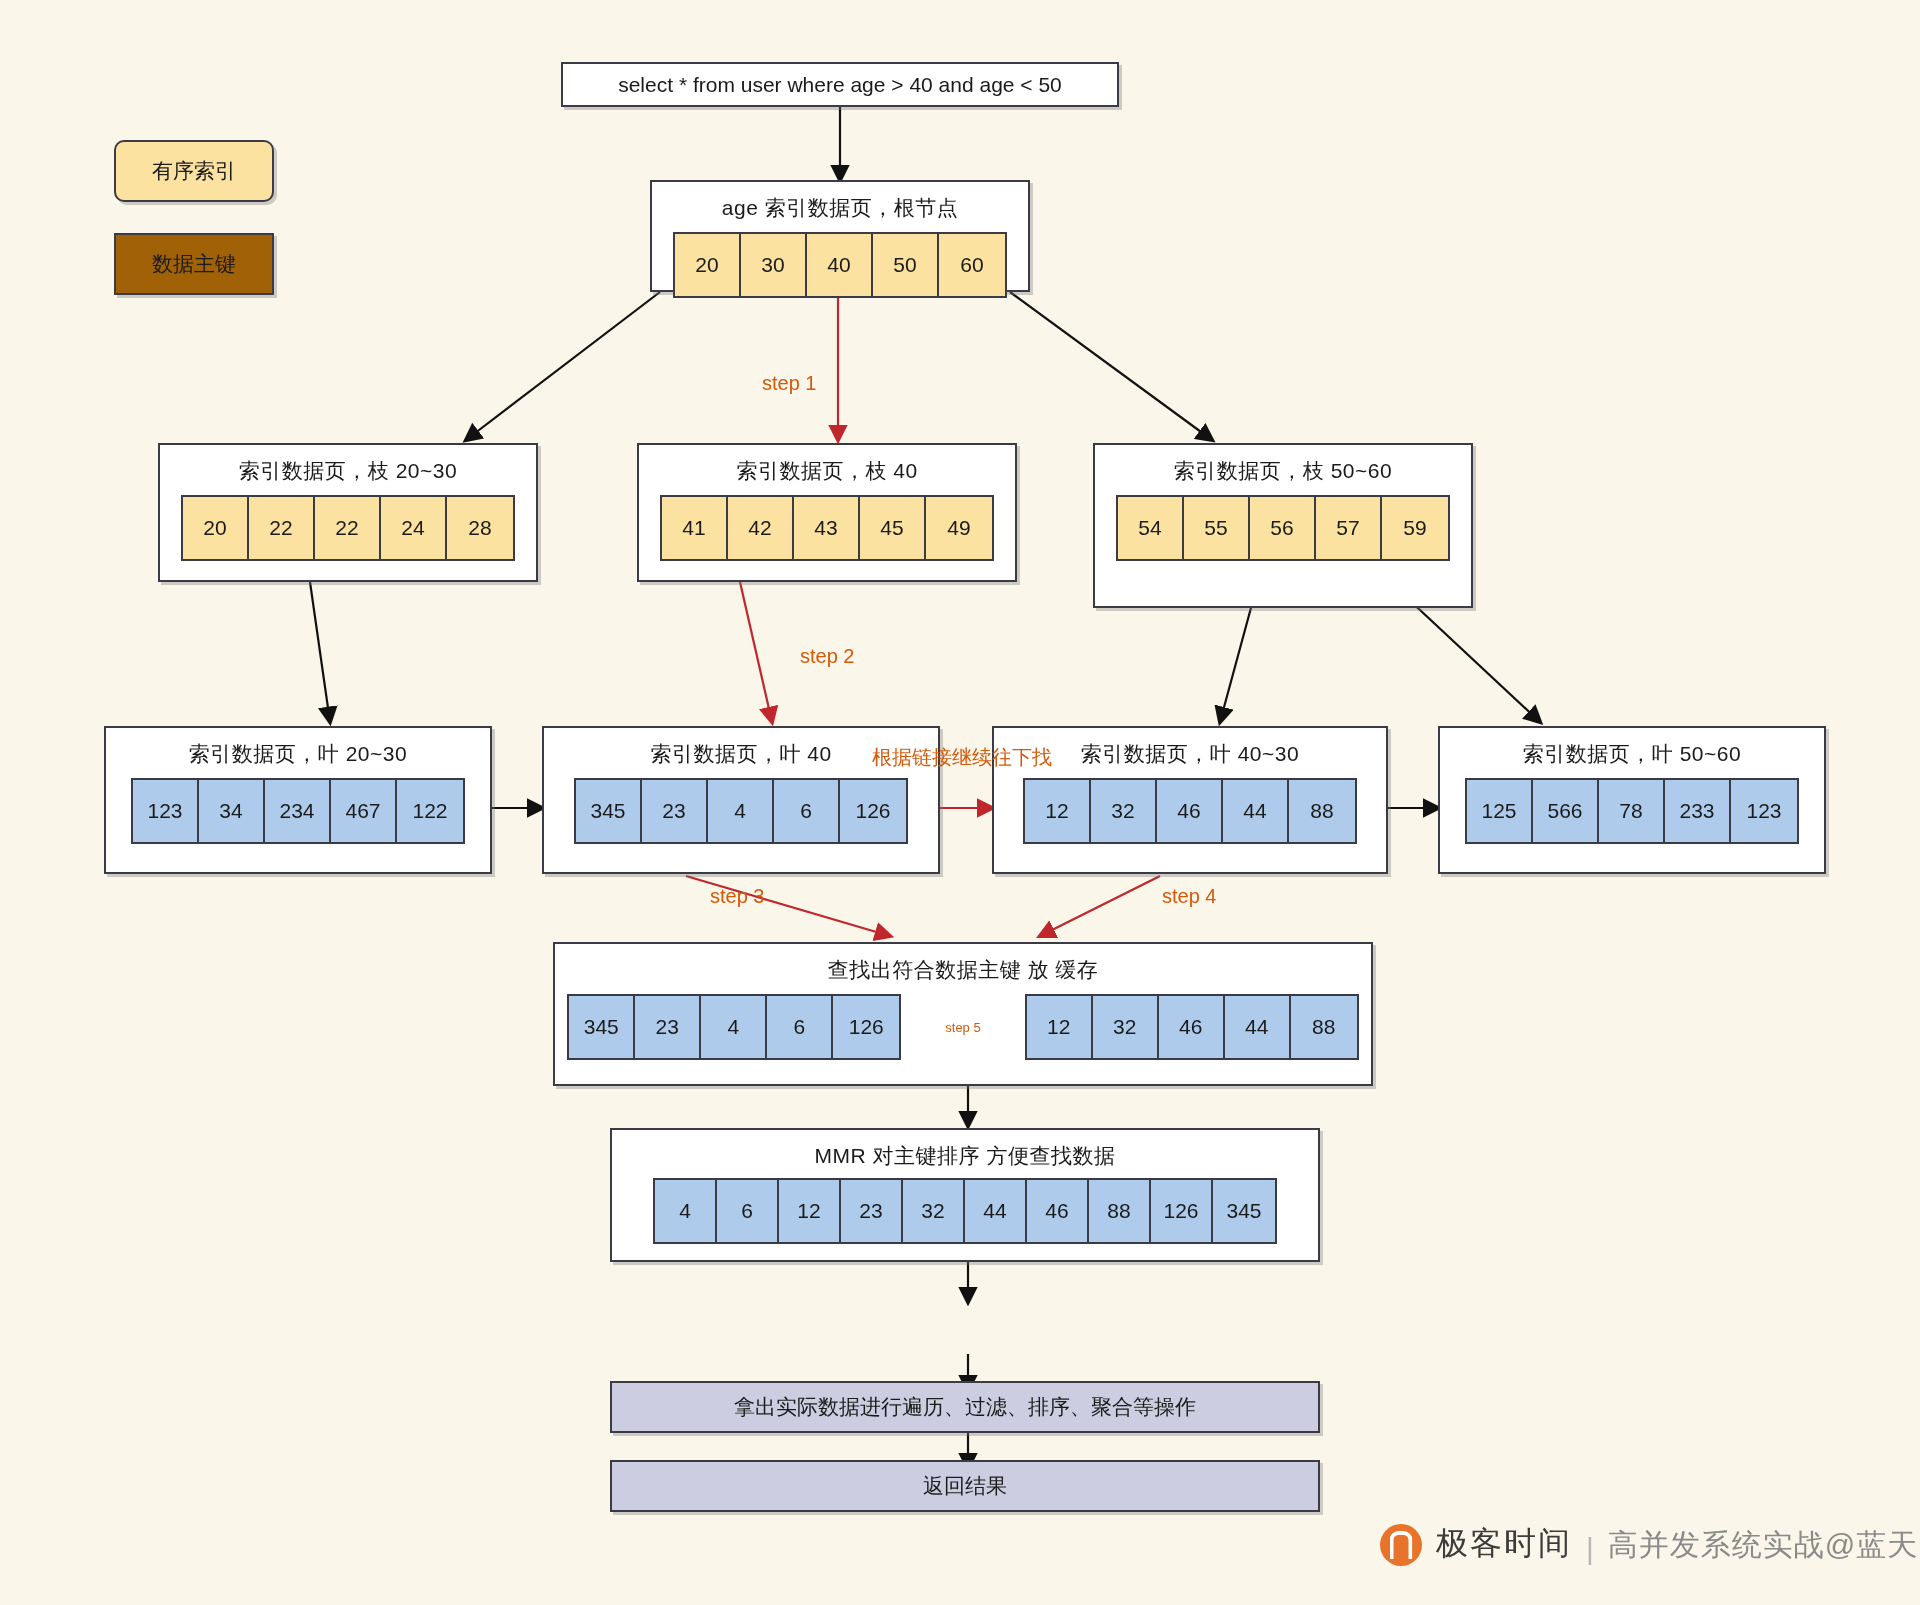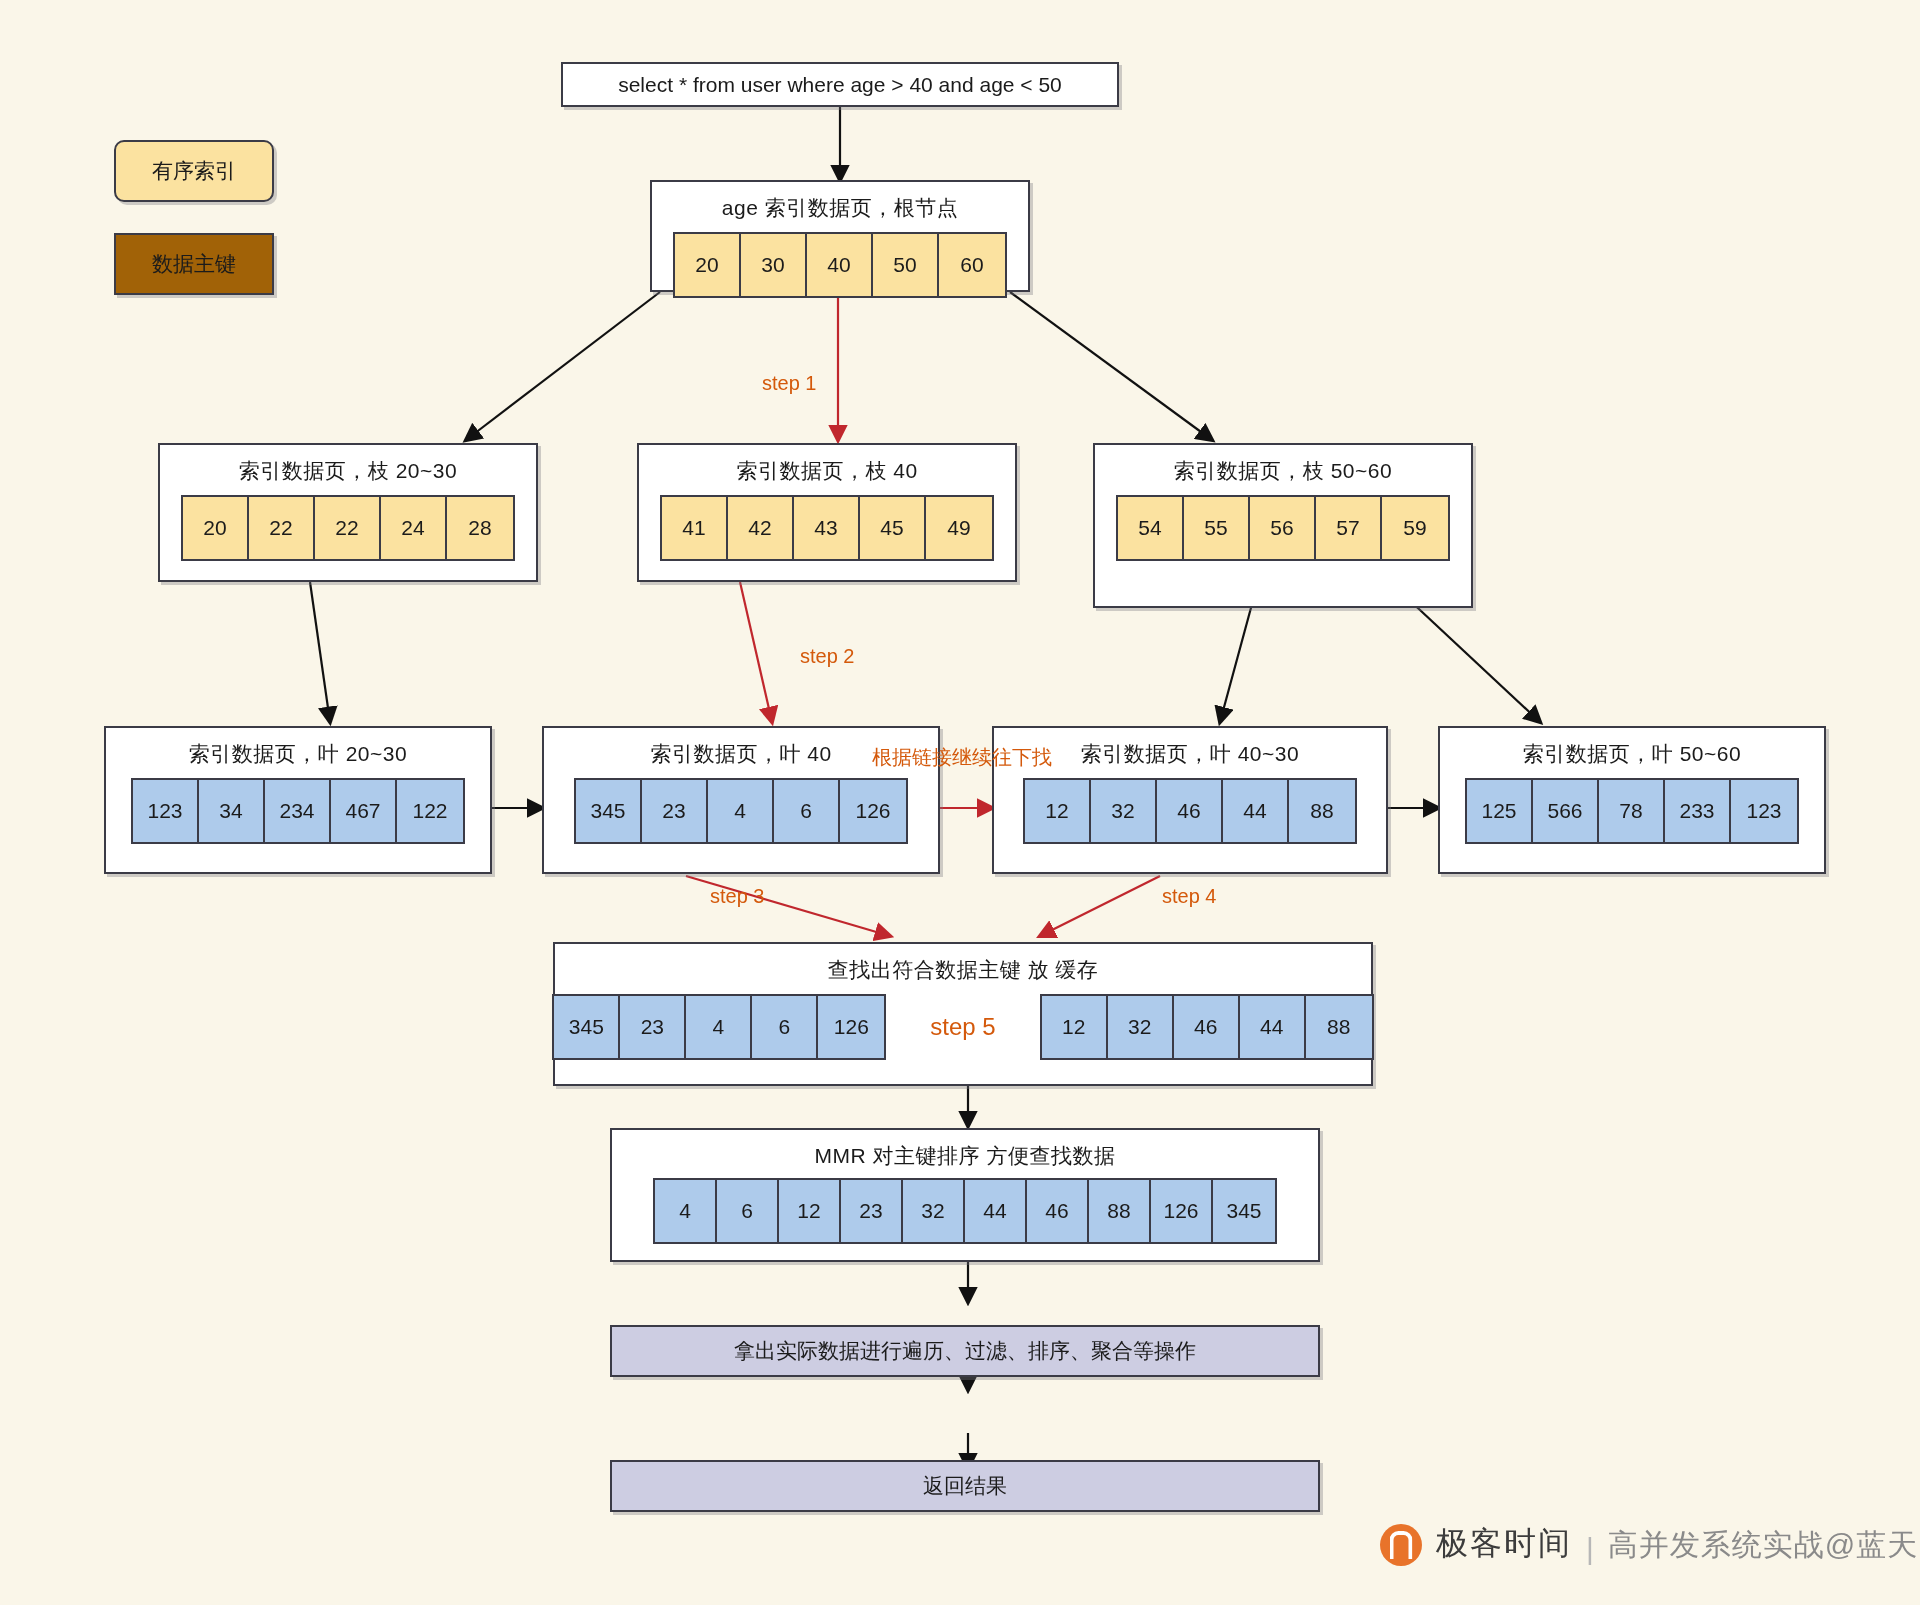--- a/index.html
+++ b/index.html
@@ -298,21 +298,21 @@
   <div class="node" style="left:553px; top:942px; width:820px; height:144px;">
     <div class="node-title">查找出符合数据主键 放  缓存</div>
     <div style="display:flex; align-items:center; justify-content:center; gap:44px; margin-top:10px;">
       <div class="cells" style="margin:0;">
         <div class="cell pk">345</div>
         <div class="cell pk">23</div>
         <div class="cell pk">4</div>
         <div class="cell pk">6</div>
         <div class="cell pk">126</div>
       </div>
-      <div style="font-size:24px; color:#d4590b; white-space:nowrap;">step 5</div>
+      <div style="font-size:13px; color:#d4590b; white-space:nowrap;">step 5</div>
       <div class="cells" style="margin:0;">
         <div class="cell pk">12</div>
         <div class="cell pk">32</div>
         <div class="cell pk">46</div>
         <div class="cell pk">44</div>
         <div class="cell pk">88</div>
       </div>
     </div>
   </div>
 
@@ -325,21 +325,21 @@
       <div class="cell pk" style="width:62px;">23</div>
       <div class="cell pk" style="width:62px;">32</div>
       <div class="cell pk" style="width:62px;">44</div>
       <div class="cell pk" style="width:62px;">46</div>
       <div class="cell pk" style="width:62px;">88</div>
       <div class="cell pk" style="width:62px;">126</div>
       <div class="cell pk" style="width:62px;">345</div>
     </div>
   </div>
 
-  <div class="flow-box" style="left:610px; top:1325px; width:710px; height:52px;">
+  <div class="flow-box" style="left:610px; top:1381px; width:710px; height:52px;">
     <span>拿出实际数据进行遍历、过滤、排序、聚合等操作</span>
   </div>
   <div class="flow-box" style="left:610px; top:1460px; width:710px; height:52px;">
     <span>返回结果</span>
   </div>
 
   <div class="step-label" style="left:762px; top:372px;">step 1</div>
   <div class="step-label" style="left:800px; top:645px;">step 2</div>
   <div class="step-label" style="left:710px; top:885px;">step 3</div>
   <div class="step-label" style="left:1162px; top:885px;">step 4</div>

